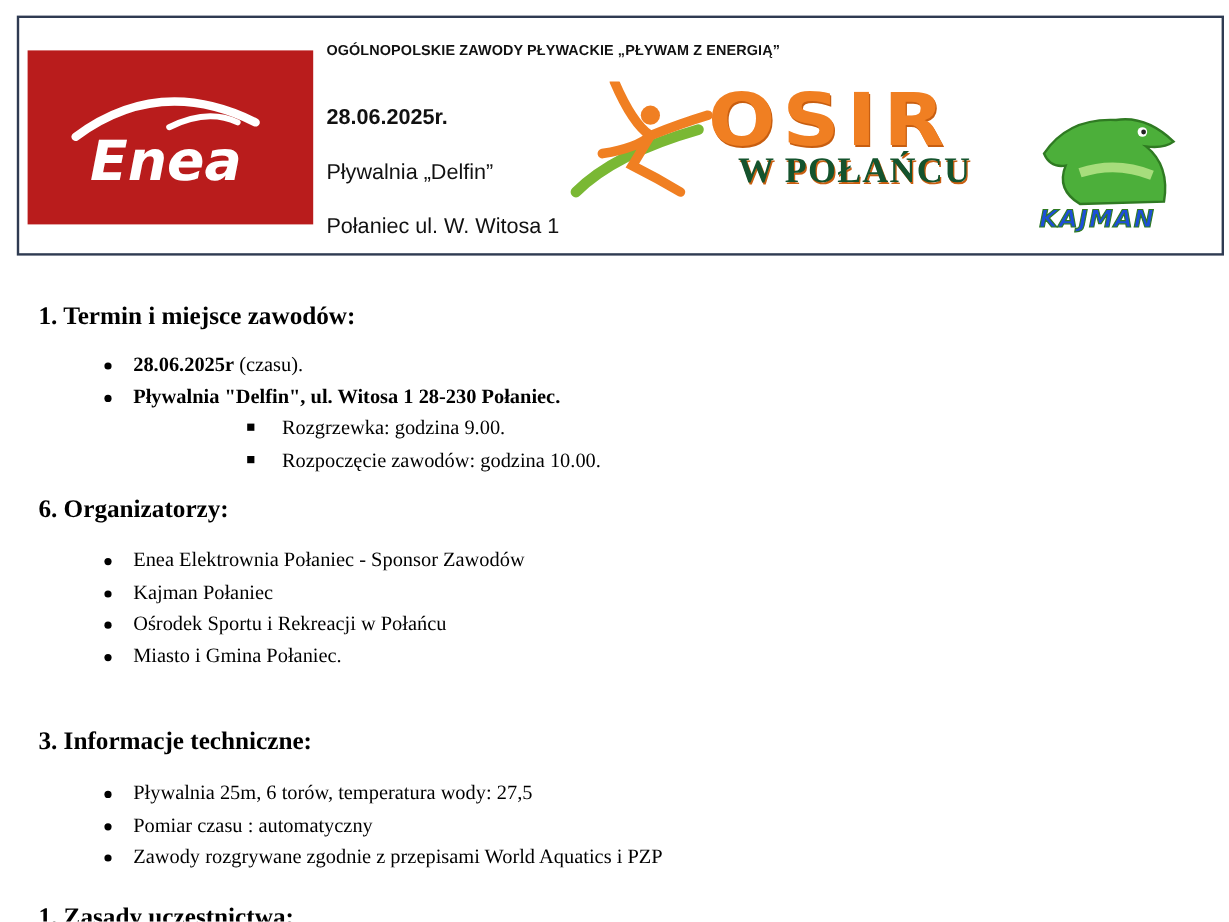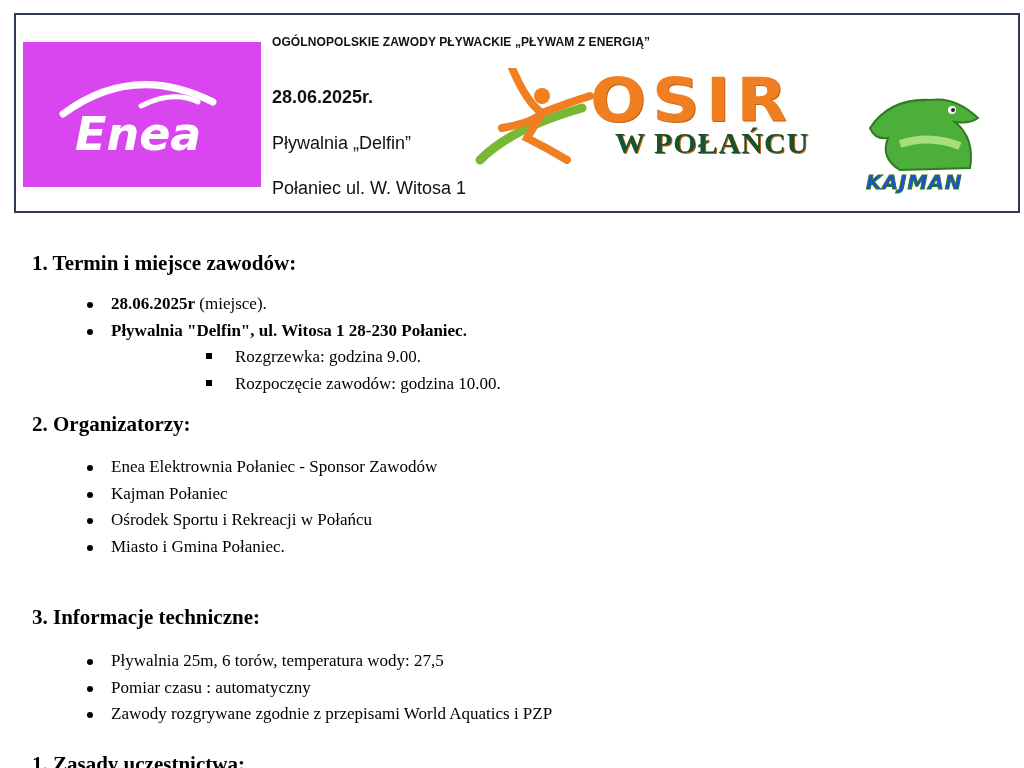--- a/index.html
+++ b/index.html
@@ -1,19 +1,19 @@
 <!DOCTYPE html>
 <html><head>
 <meta charset="utf-8">
 <style>
   html, body { margin:0; padding:0; background:#ffffff; }
   body { width:1024px; height:768px; overflow:hidden; position:relative; font-family:"Liberation Serif", serif; color:#000; }
 
   .header-box { position:absolute; left:14px; top:13px; width:1006px; height:200px; border:2px solid #2f3b52; box-sizing:border-box; background:#fff; }
-  .enea-logo { position:absolute; left:7px; top:27px; width:238px; height:145px; background:#d946ef; }
+  .enea-logo { position:absolute; left:7px; top:27px; width:238px; height:145px; background:#b91c1c; }
   .enea-logo svg { position:absolute; left:0; top:0; }
   .header-text { position:absolute; left:256px; top:0; font-family:"Liberation Sans", sans-serif; color:#111; }
   .h-title { position:absolute; left:0; top:20px; white-space:nowrap; font-size:12px; font-weight:bold; letter-spacing:0.1px; }
   .h-date { position:absolute; left:0; top:72px; white-space:nowrap; font-size:18px; font-weight:bold; }
   .h-venue { position:absolute; left:0; top:118px; white-space:nowrap; font-size:18px; }
   .h-address { position:absolute; left:0; top:163px; white-space:nowrap; font-size:18px; }
 
   .osir-logo { position:absolute; left:460px; top:68px; width:380px; height:100px; }
   .osir-main { position:absolute; left:130px; top:-6px; font-family:"DejaVu Sans", sans-serif; font-weight:bold; font-size:66px; color:#f07f22; letter-spacing:6px; transform:scaleY(0.92); text-shadow:1px 1px 0 #c85e10; }
   .osir-sub { position:absolute; left:155px; top:58px; font-family:Liberation Serif, serif; font-weight:bold; font-size:30px; color:#14532d; letter-spacing:1px; text-shadow:1px 1px 0 #c85e10; }
@@ -64,29 +64,29 @@
     <path d="M10 40 Q30 10 70 12 Q95 8 118 30 Q110 36 95 34 Q115 50 110 80 L40 82 Q20 70 28 50 Q15 52 10 40 Z" fill="#4caf3a" stroke="#2f7a22" stroke-width="2"></path>
     <path d="M40 56 Q70 46 100 58" stroke="#a7dd7c" stroke-width="8" fill="none"></path>
     <circle cx="92" cy="22" r="4" fill="#fff"></circle>
     <circle cx="93" cy="22" r="2" fill="#222"></circle>
   </svg>
   <div class="kajman-text">KAJMAN</div>
 </div>
 
 <div class="section-heading" style="top:251px;">1. Termin i miejsce zawodów:</div>
 <ul class="l1" style="top:291px;">
-  <li><b>28.06.2025r</b><span> (miejsce).</span></li>
+  <li><b>28.06.2025r</b><span> (czasu).</span></li>
   <li><b>Pływalnia "Delfin", ul. Witosa 1 28-230 Połaniec.</b></li>
 </ul>
 <ul class="l2" style="top:343px;">
   <li>Rozgrzewka: godzina 9.00.</li>
   <li>Rozpoczęcie zawodów: godzina 10.00.</li>
 </ul>
 
-<div class="section-heading" style="top:412px;">2. Organizatorzy:</div>
+<div class="section-heading" style="top:412px;">6. Organizatorzy:</div>
 <ul class="l1" style="top:454px;">
   <li>Enea Elektrownia Połaniec - Sponsor Zawodów</li>
   <li>Kajman Połaniec</li>
   <li>Ośrodek Sportu i Rekreacji w Połańcu</li>
   <li>Miasto i Gmina Połaniec.</li>
 </ul>
 
 <div class="section-heading" style="top:605px;">3. Informacje techniczne:</div>
 <ul class="l1" style="top:648px;">
   <li>Pływalnia 25m, 6 torów, temperatura wody: 27,5</li>

